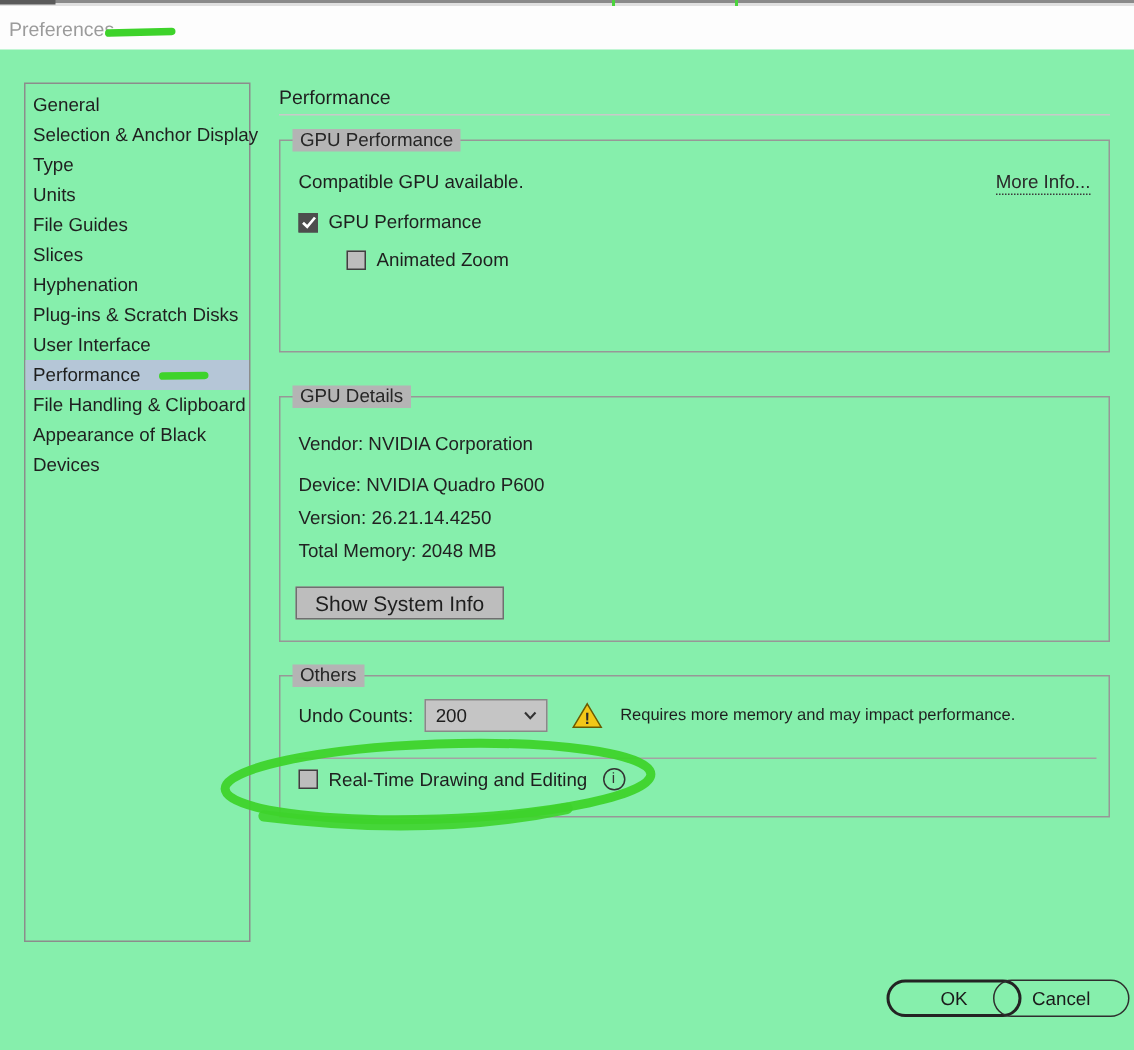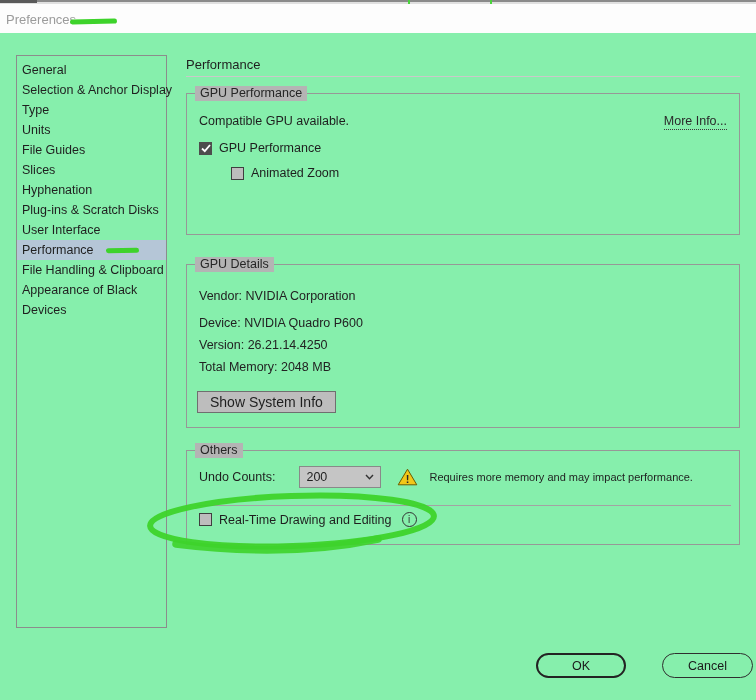--- a/index.html
+++ b/index.html
@@ -61,42 +61,42 @@
 
   
   .detail-line { position:absolute; left:12px; font-size:12.5px; color:#222; }
 
   .push-btn { position:absolute; left:10px; top:126px; height:22px; padding:0 12px;
     background:#bdbdbd; border:1px solid #6f6f6f; font-size:14px;
     font-family:"Liberation Sans", sans-serif; color:#1e1e1e; cursor:pointer; }
 
   
   .select-box { width:82px; height:22px; background:#c5c5c5; border:1px solid #898989;
-    display:inline-flex; align-items:center; padding:0 6px; margin-left:24px; cursor:pointer; }
+    display:inline-flex; align-items:center; padding:0 6px; margin-left:8px; cursor:pointer; }
   .select-value { flex:1; font-size:12.5px; }
   .select-box svg { flex:0 0 auto; }
 
   .warn-tri { width:21px; height:18px; margin-left:16px; position:relative; flex:0 0 21px; }
   .warn-text { margin-left:11px; font-size:11px; color:#1f1f1f; }
 
   .others-sep { position:absolute; left:10px; top:54px; width:534px; height:1px; background:#a3a3a3; }
 
   .info-icon { width:15px; height:15px; border:1.2px solid #333; border-radius:50%;
     display:inline-flex; align-items:center; justify-content:center; margin-left:10px;
     font-size:10px; color:#333; flex:0 0 15px; }
 
   
   .anno-circle { position:absolute; left:138px; top:455px; width:308px; height:70px;
     pointer-events:none; z-index:5; }
 
   
   .pill-btn { position:absolute; top:620px; height:25px; border-radius:13px;
     background:transparent; font-size:12.5px; color:#1a1a1a;
     font-family:"Liberation Sans", sans-serif; cursor:pointer; }
-  .ok-btn { left:536px; width:90px; border:2.5px solid #232323; }
+  .ok-btn { left:591px; width:90px; border:2.5px solid #232323; }
   .cancel-btn { left:662px; width:91px; border:1.5px solid #2e2e2e; }
 </style>
 </head>
 <body>
 
 <div class="top-line1"></div>
 <div class="top-line2"></div>
 <div class="top-corner"></div>
 <div class="top-tick tick1"></div>
 <div class="top-tick tick2"></div>

